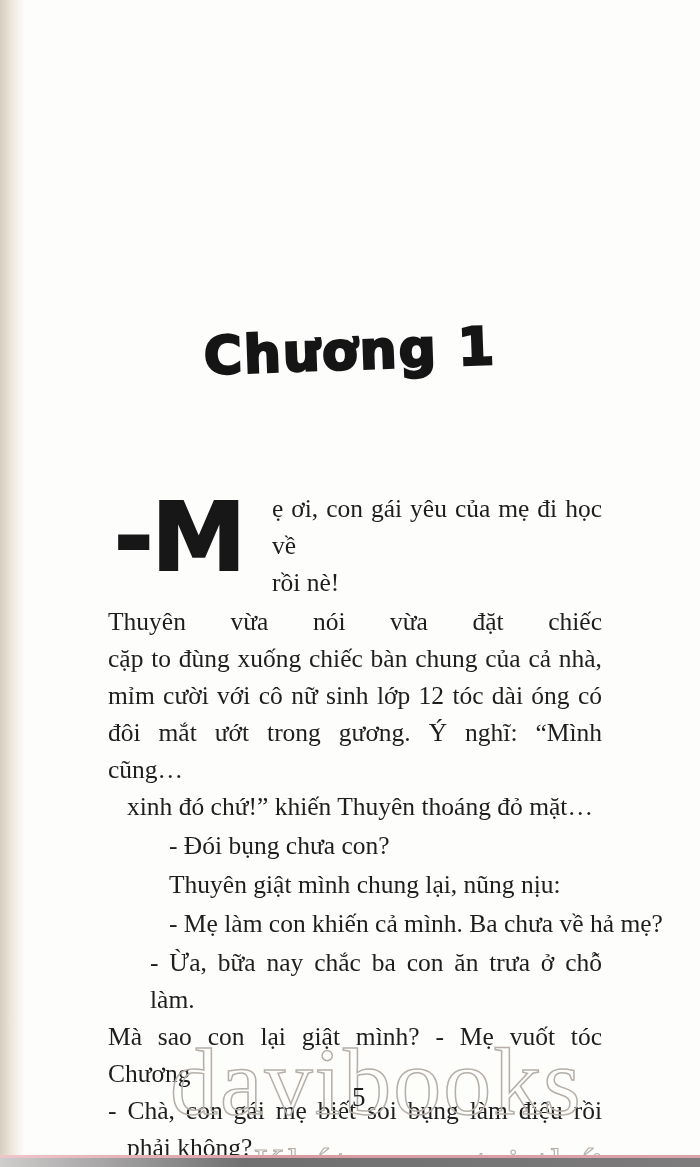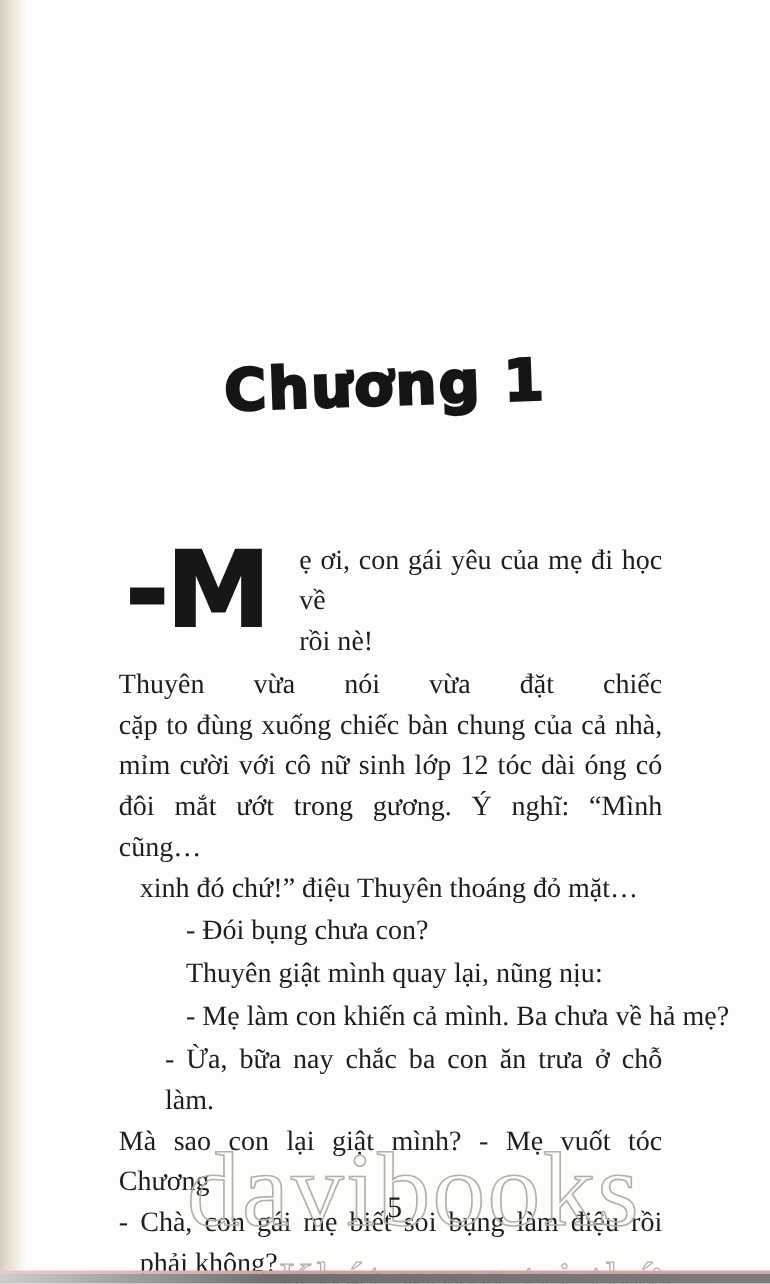--- a/index.html
+++ b/index.html
@@ -75,27 +75,27 @@
 
   <div class="para">
         <div class="line">ẹ ơi, con gái yêu của mẹ đi học về</div>
         <div class="line last">rồi nè!</div>
       </div>
       <div class="para">
         <div class="line">Thuyên vừa nói vừa đặt chiếc</div>
         <div class="line">cặp to đùng xuống chiếc bàn chung của cả nhà,</div>
         <div class="line">mỉm cười với cô nữ sinh lớp 12 tóc dài óng có</div>
         <div class="line">đôi mắt ướt trong gương. Ý nghĩ: “Mình cũng…</div>
-        <div class="line last">xinh đó chứ!” điệu Thuyên thoáng đỏ mặt…</div>
+        <div class="line last">xinh đó chứ!” khiến Thuyên thoáng đỏ mặt…</div>
       </div>
       <div class="para indent">
         <div class="line last">- Đói bụng chưa con?</div>
       </div>
       <div class="para indent">
-        <div class="line last">Thuyên giật mình quay lại, nũng nịu:</div>
+        <div class="line last">Thuyên giật mình chung lại, nũng nịu:</div>
       </div>
       <div class="para indent">
         <div class="line last">- Mẹ làm con khiến cả mình. Ba chưa về hả mẹ?</div>
       </div>
       <div class="para indent">
         <div class="line">- Ừa, bữa nay chắc ba con ăn trưa ở chỗ làm.</div>
         <div class="line">Mà sao con lại giật mình? - Mẹ vuốt tóc Chương</div>
         <div class="line">- Chà, con gái mẹ biết soi bụng làm điệu rồi</div>
         <div class="line last">phải không?</div>
       </div>

